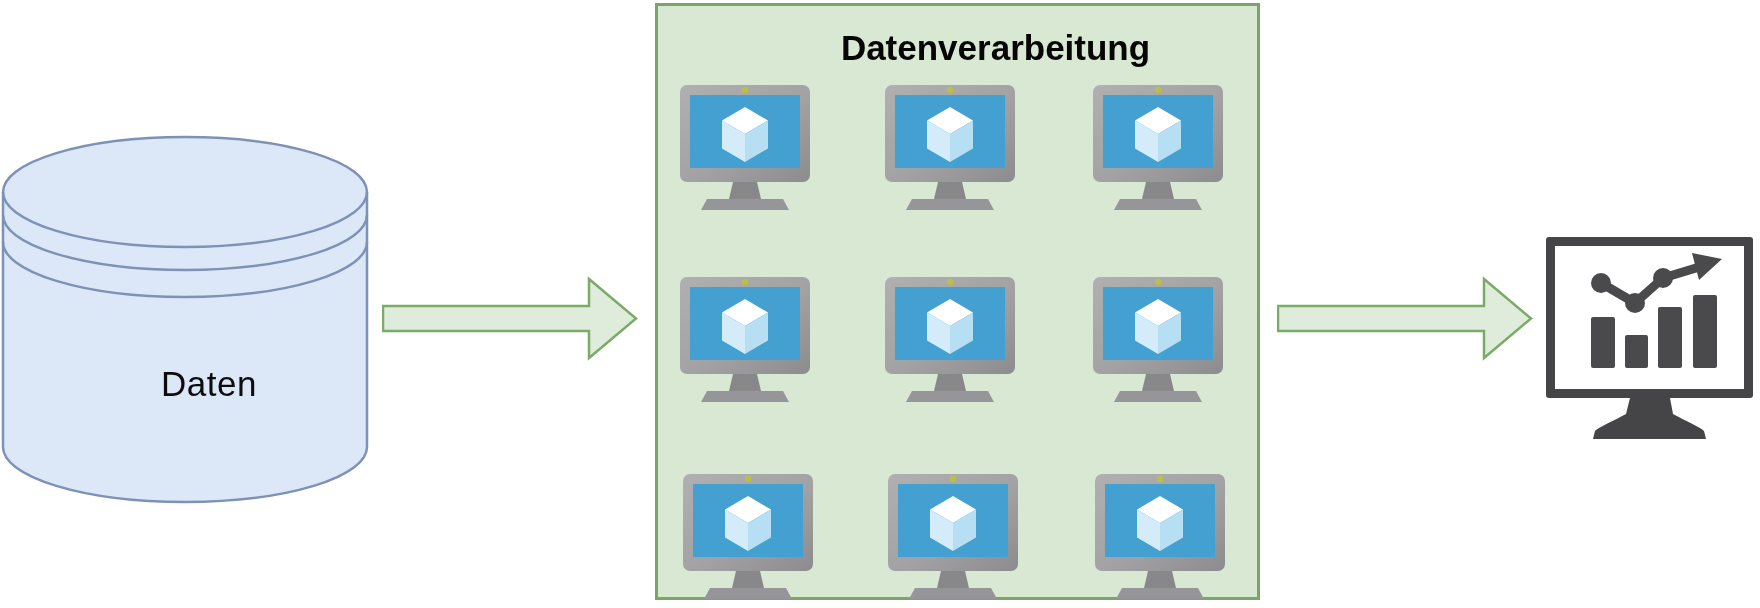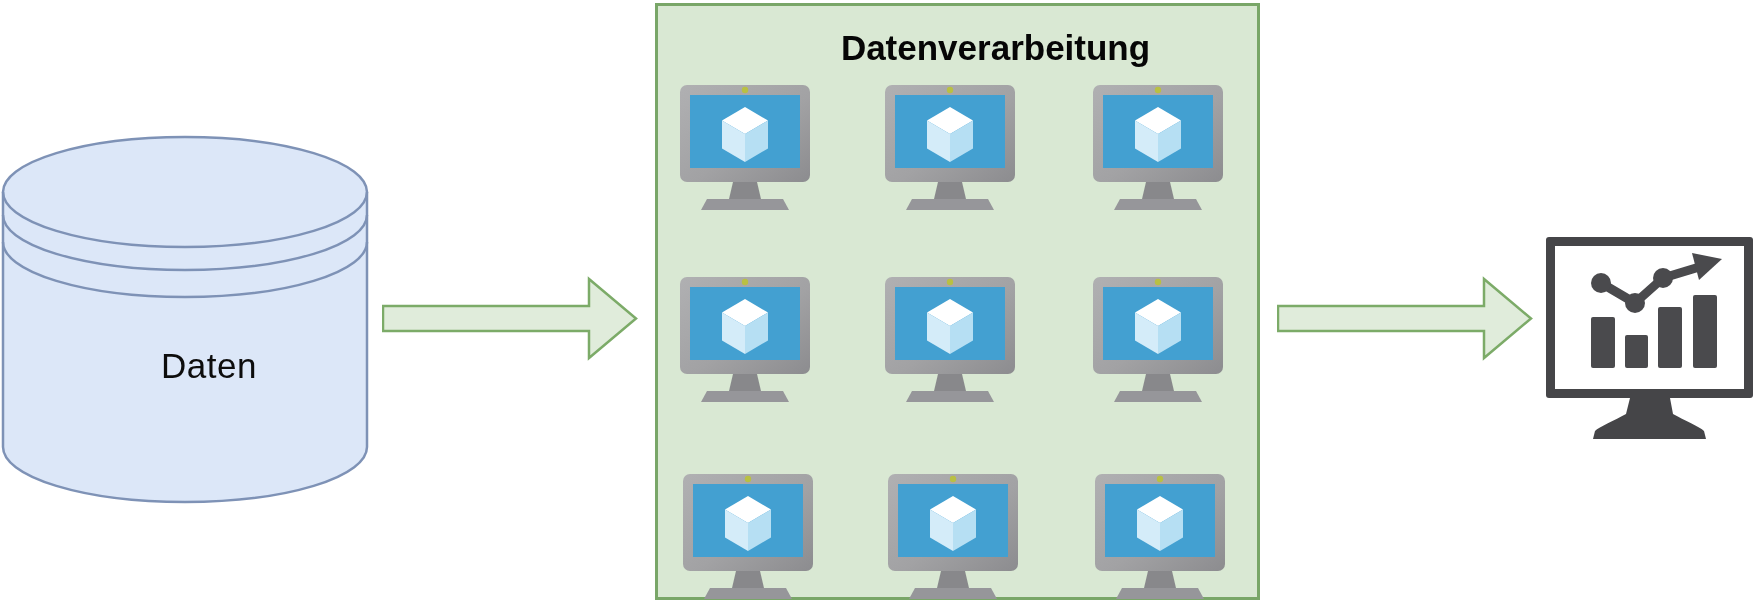--- a/index.html
+++ b/index.html
@@ -4,21 +4,21 @@
 <style>
   html,body { margin:0; padding:0; background:#ffffff; }
   .canvas {
     position:relative; width:1760px; height:608px; background:#ffffff;
     font-family:"Liberation Sans", sans-serif; overflow:hidden;
   }
   .abs { position:absolute; }
 
   
   .source-label {
-    position:absolute; left:1px; top:346px; width:416px;
+    position:absolute; left:1px; top:364px; width:416px;
     text-align:center; font-size:35px; color:#0d0d0d; letter-spacing:0.5px;
   }
 
   
   .process-box {
     position:absolute; left:655px; top:3px; width:599px; height:591px;
     background:#d9e8d3; border:3px solid #79a668;
   }
   .process-title {
     position:absolute; left:0; top:22px; width:100%;

